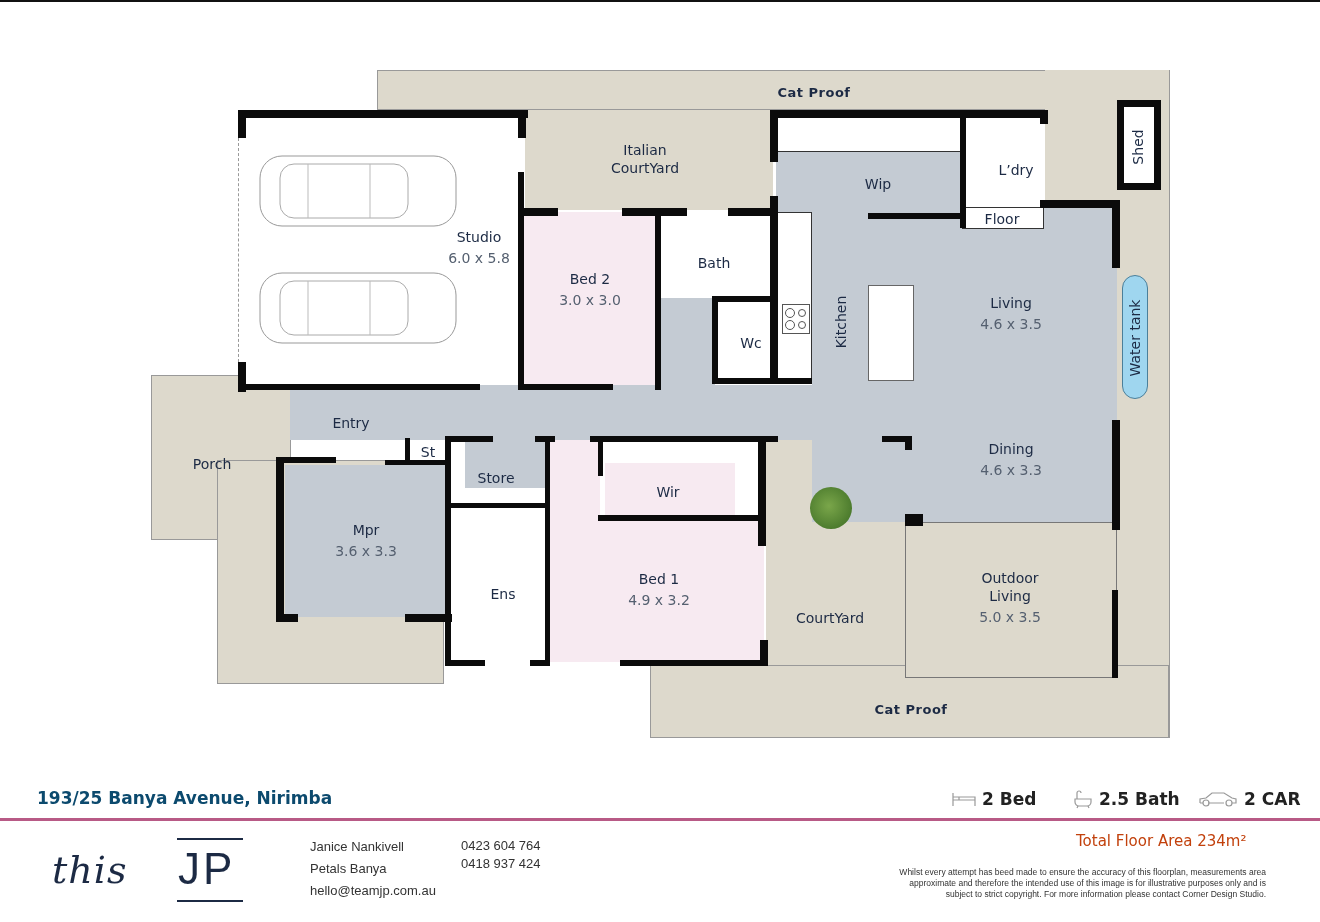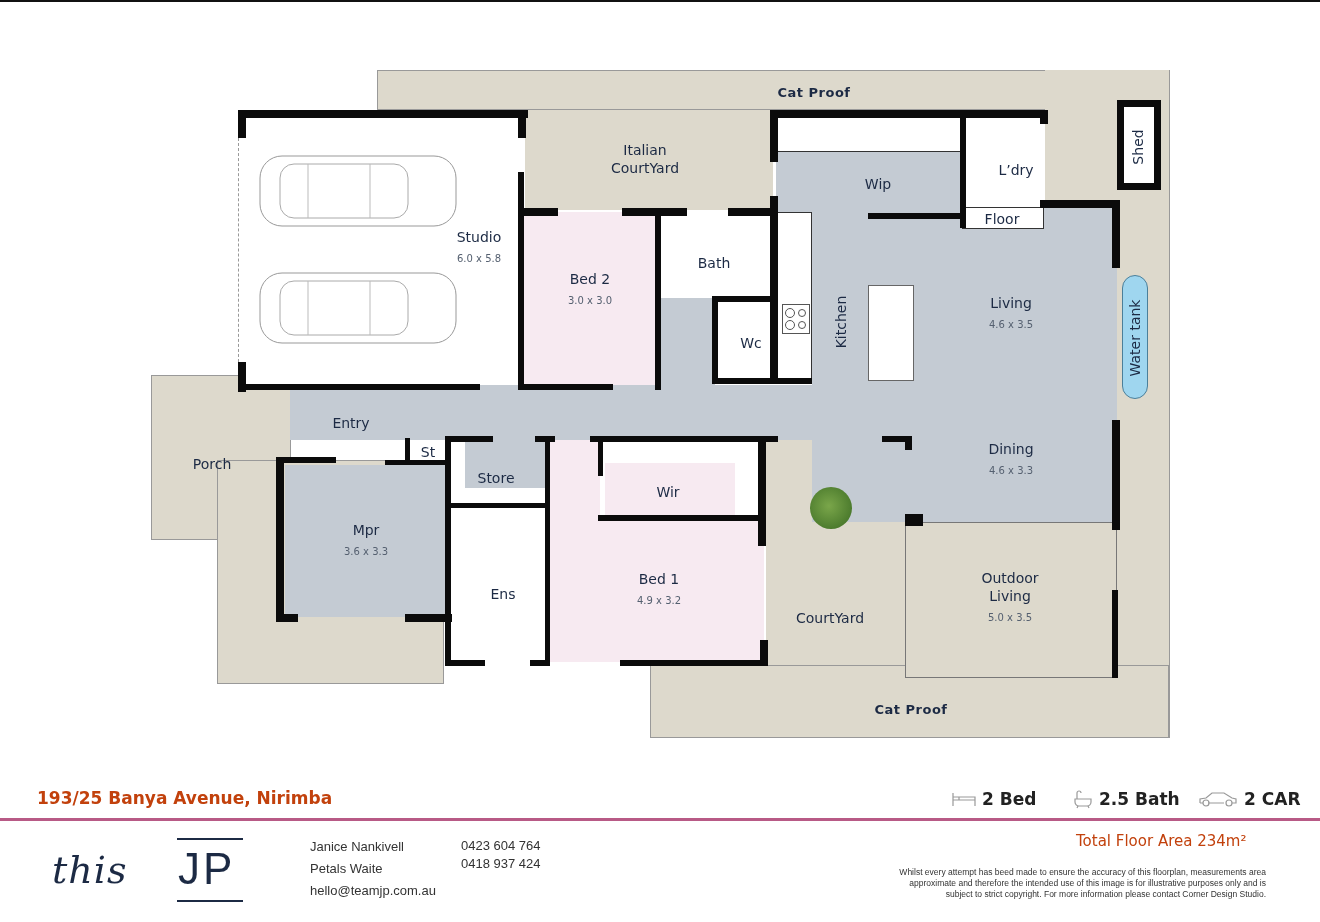--- a/index.html
+++ b/index.html
@@ -5,24 +5,24 @@
   html,body{margin:0;padding:0;background:#fff;}
   body{width:1320px;height:922px;position:relative;overflow:hidden;font-family:"Liberation Sans",sans-serif;color:#1c2a44;}
   .topline{position:absolute;left:0;top:0;width:1320px;height:2px;background:#111;}
   .abs{position:absolute;}
   .yard{background:#ddd9cc;}
   .grey{background:#c4cbd3;}
   .pink{background:#f7eaf1;}
   .white{background:#fff;}
   .wall{background:#0b0b0b;position:absolute;}
   .lbl{position:absolute;font-family:"DejaVu Sans",sans-serif;font-size:14px;color:#1c2a44;text-align:center;line-height:18px;white-space:nowrap;transform:translate(-50%,-50%);}
-  .dim{position:absolute;font-family:"DejaVu Sans",sans-serif;font-size:10px;color:#556070;transform:translate(-50%,-50%);white-space:nowrap;}
+  .dim{position:absolute;font-family:"DejaVu Sans",sans-serif;font-size:14px;color:#556070;transform:translate(-50%,-50%);white-space:nowrap;}
   .vert{transform:translate(-50%,-50%) rotate(-90deg);}
   .footer-line{position:absolute;left:0;top:818px;width:1320px;height:3px;background:#b85a86;}
-  .address{position:absolute;left:37px;top:788px;font-family:"DejaVu Sans",sans-serif;font-weight:bold;font-size:17px;color:#c2410c;}
+  .address{position:absolute;left:37px;top:788px;font-family:"DejaVu Sans",sans-serif;font-weight:bold;font-size:17px;color:#0c4a6e;}
   .stat{position:absolute;top:789px;font-family:"DejaVu Sans",sans-serif;font-weight:bold;font-size:17px;color:#222;display:flex;align-items:center;gap:6px;}
   .contact{position:absolute;font-size:13px;color:#333;}
   .tfa{position:absolute;left:1076px;top:832px;font-family:"DejaVu Sans",sans-serif;font-size:15px;color:#c2410c;}
   .disc{position:absolute;left:880px;top:867px;width:386px;font-size:8.5px;color:#333;text-align:right;line-height:11px;}
   .logo{position:absolute;left:52px;top:838px;width:200px;height:66px;}
 </style>
 </head>
 <body>
 
 <div class="topline"></div>
@@ -197,18 +197,18 @@
 <div class="footer-line"></div>
 
 <div class="logo">
   <span style="position:absolute;left:0;top:10px;font-family:'DejaVu Serif',serif;font-style:italic;font-size:38px;color:#1c2a44;letter-spacing:1px;">this</span>
   <div style="position:absolute;left:125px;top:0;width:66px;height:64px;border-top:2px solid #1c2a44;border-bottom:2px solid #1c2a44;box-sizing:border-box;"></div>
   <span style="position:absolute;left:126px;top:6px;font-family:'Liberation Sans',sans-serif;font-size:44px;color:#1c2a44;letter-spacing:3px;">JP</span>
 </div>
 
 <div class="contact" style="left:310px;top:839px;">Janice Nankivell</div>
 <div class="contact" style="left:461px;top:838px;">0423 604 764</div>
-<div class="contact" style="left:310px;top:861px;">Petals Waite</div>
+<div class="contact" style="left:310px;top:861px;">Petals Banya</div>
 <div class="contact" style="left:461px;top:856px;">0418 937 424</div>
 <div class="contact" style="left:310px;top:883px;">hello@teamjp.com.au</div>
 
 <div class="tfa">Total Floor Area 234m²</div>
 <div class="disc">Whilst every attempt has beed made to ensure the accuracy of this floorplan, measurements area approximate and therefore the intended use of this image is for illustrative purposes only and is subject to strict copyright. For more information please contact Corner Design Studio.</div>
 
 </body></html>

